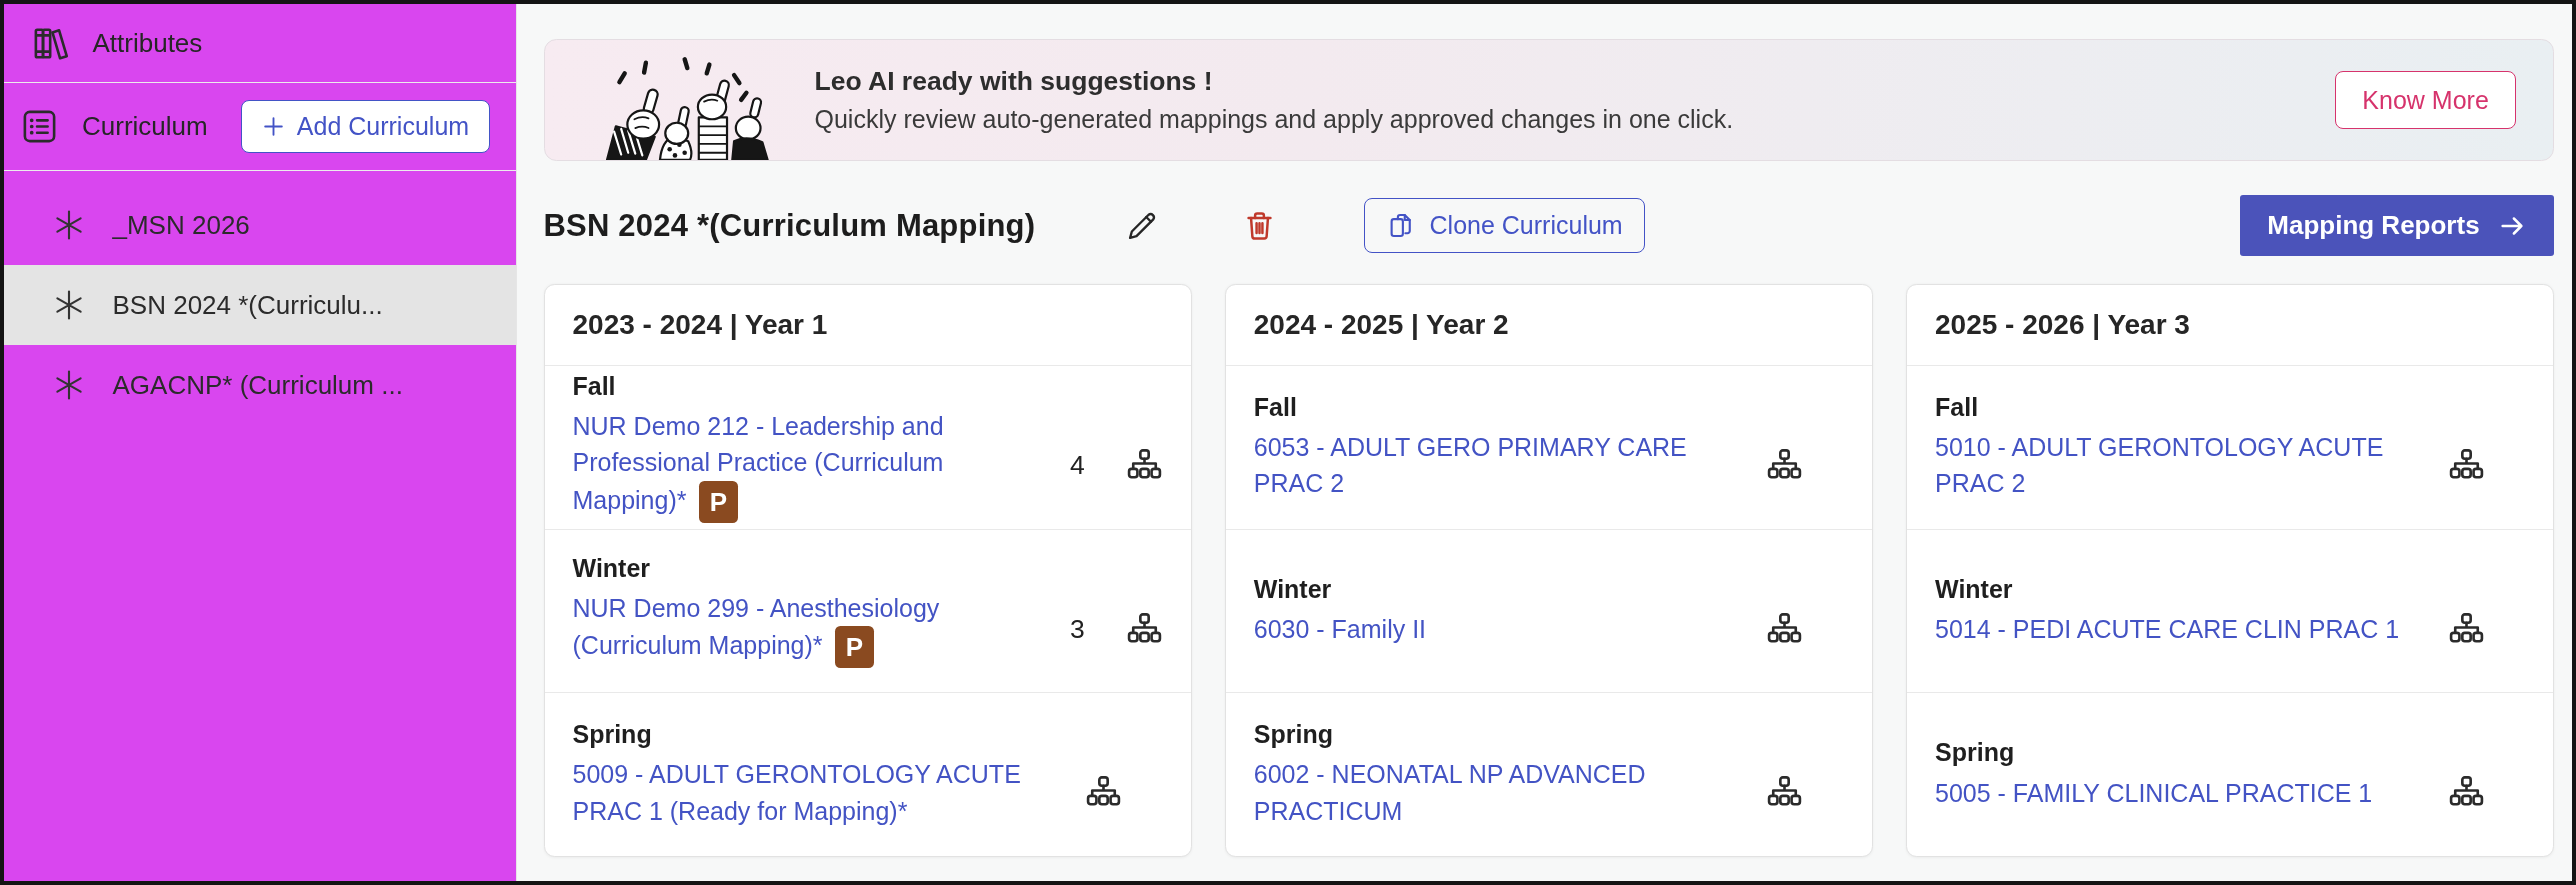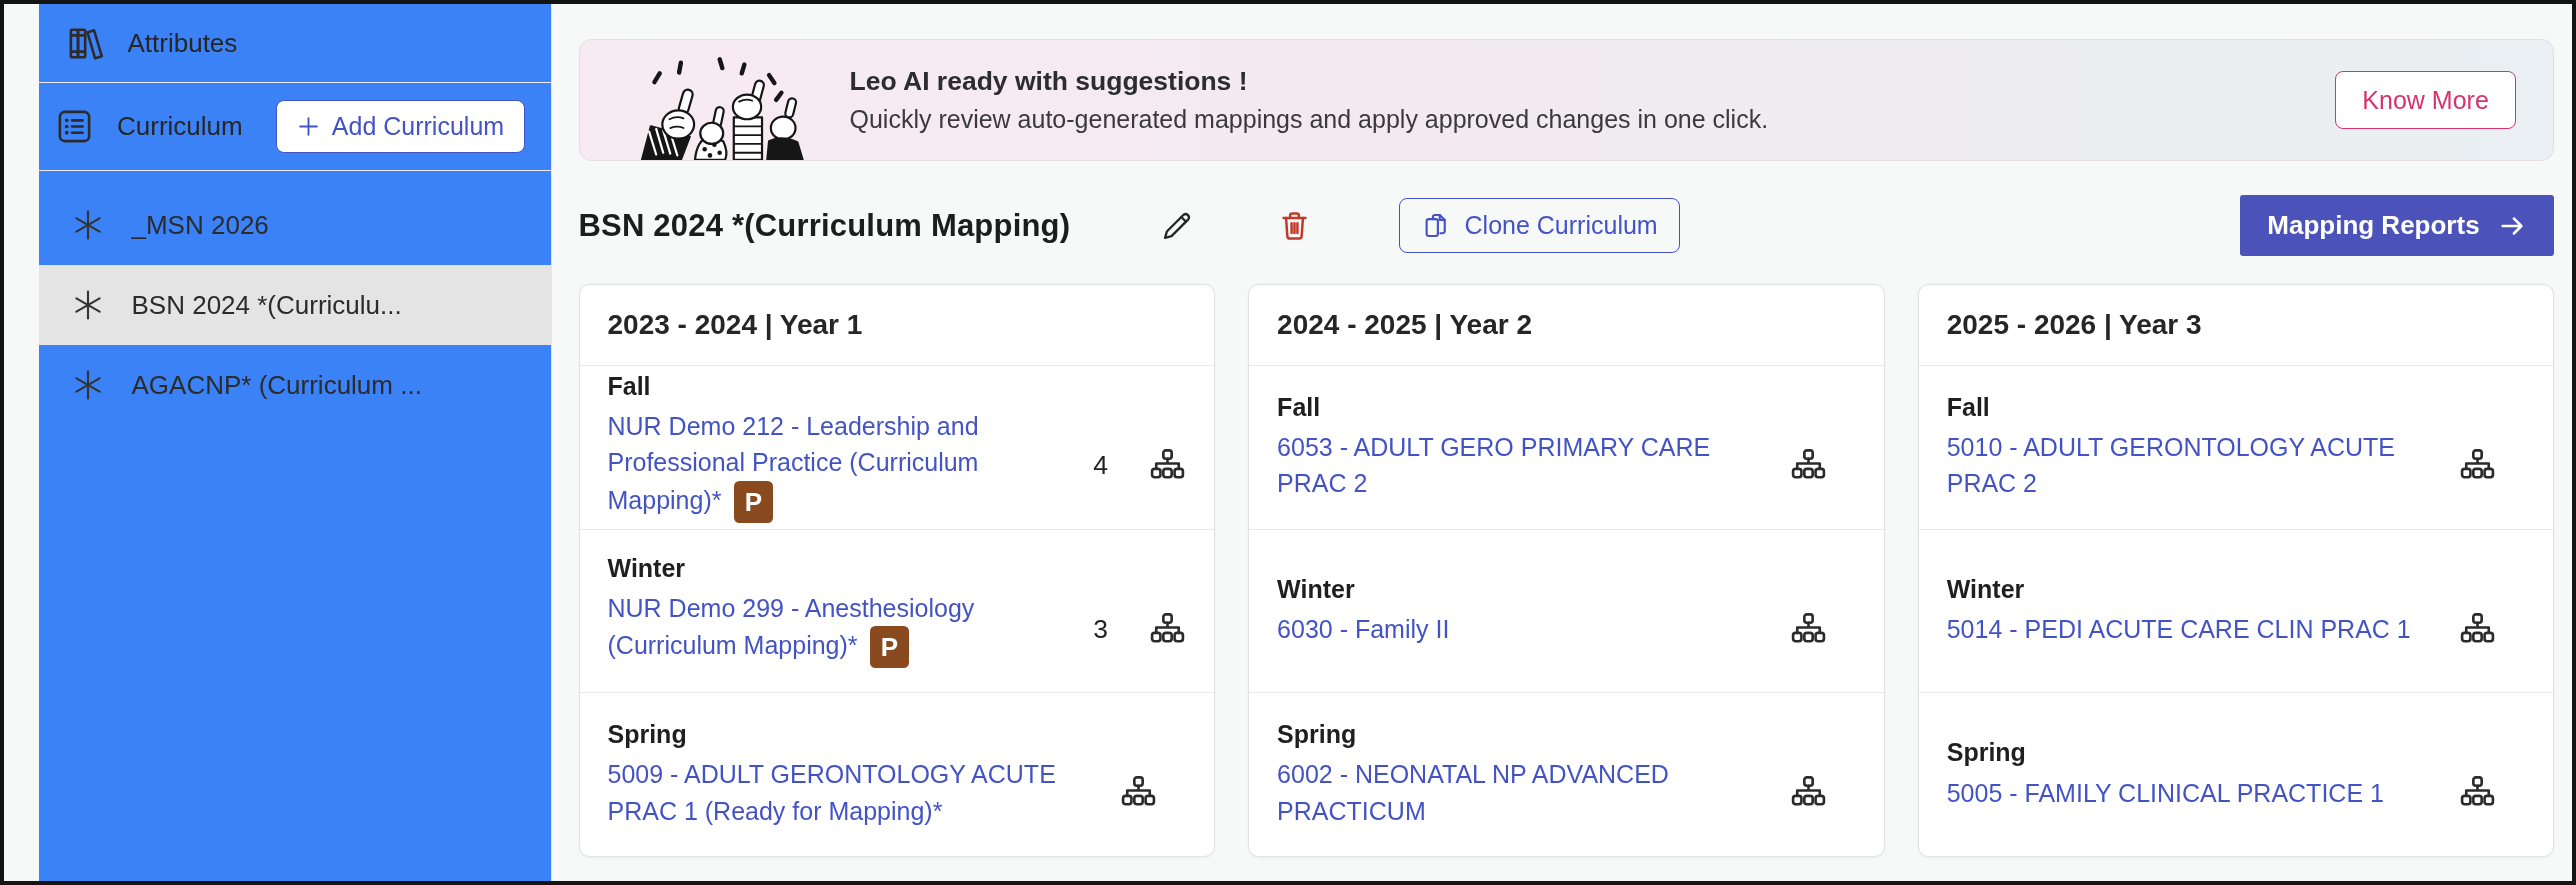--- a/index.html
+++ b/index.html
@@ -1,27 +1,27 @@
 <!DOCTYPE html>
 <html style="font-size:14px"><head>
 <meta charset="utf-8">
 <style>
   html,body{margin:0;padding:0;}
   body{width:2576px;height:885px;font-family:"Liberation Sans",sans-serif;-webkit-font-smoothing:antialiased;}
   .frame{box-sizing:border-box;width:2576px;height:885px;border:4.4px solid #141414;display:flex;background:#f7f8f8;overflow:hidden;}
 
   
-  .sidebar{width:512px;flex-shrink:0;background:#3b82f6;border-right:1.8px solid #e6e6e6;display:flex;flex-direction:column;margin-left:35px;}
+  .sidebar{width:512px;flex-shrink:0;background:#d946ef;border-right:1.8px solid #e6e6e6;display:flex;flex-direction:column;}
   .side-row{height:78px;display:flex;align-items:center;gap:23px;padding:0 26.5px;border-bottom:1.8px solid #ececec;}
   .side-row.curriculum{height:87px;padding-left:16px;}
   .side-row .row-label{font-size:26px;color:#262626;}
   .side-icon{width:39px;height:39px;flex-shrink:0;}
   .add-btn{margin-left:auto;display:flex;align-items:center;gap:10.6px;background:#fff;border:1.8px solid #4353c6;border-radius:8px;padding:10.6px 19.4px;font-size:25px;color:#4353c6;cursor:pointer;font-family:inherit;justify-content:center;}
   .side-list{padding-top:14px;display:flex;flex-direction:column;}
-  .side-item{height:80px;display:flex;align-items:center;gap:26.5px;padding:0 32px;font-size:26px;color:#2b2b2b;cursor:pointer;}
+  .side-item{height:80px;display:flex;align-items:center;gap:26.5px;padding:0 48px;font-size:26px;color:#2b2b2b;cursor:pointer;}
   .side-item.selected{background:#e4e4e4;}
   .ast-icon{width:34px;height:34px;flex-shrink:0;}
 
   
   .main{flex:1;display:flex;flex-direction:column;padding:35px 17.7px 0 26.5px;min-width:0;}
 
   
   .banner{height:120px;flex-shrink:0;border:0.9px solid #e4dde2;border-radius:12.4px;
     background:linear-gradient(90deg,#f7ebf1 0%,#f3eaef 38%,#e9eff2 100%);
     display:flex;align-items:center;overflow:hidden;}

